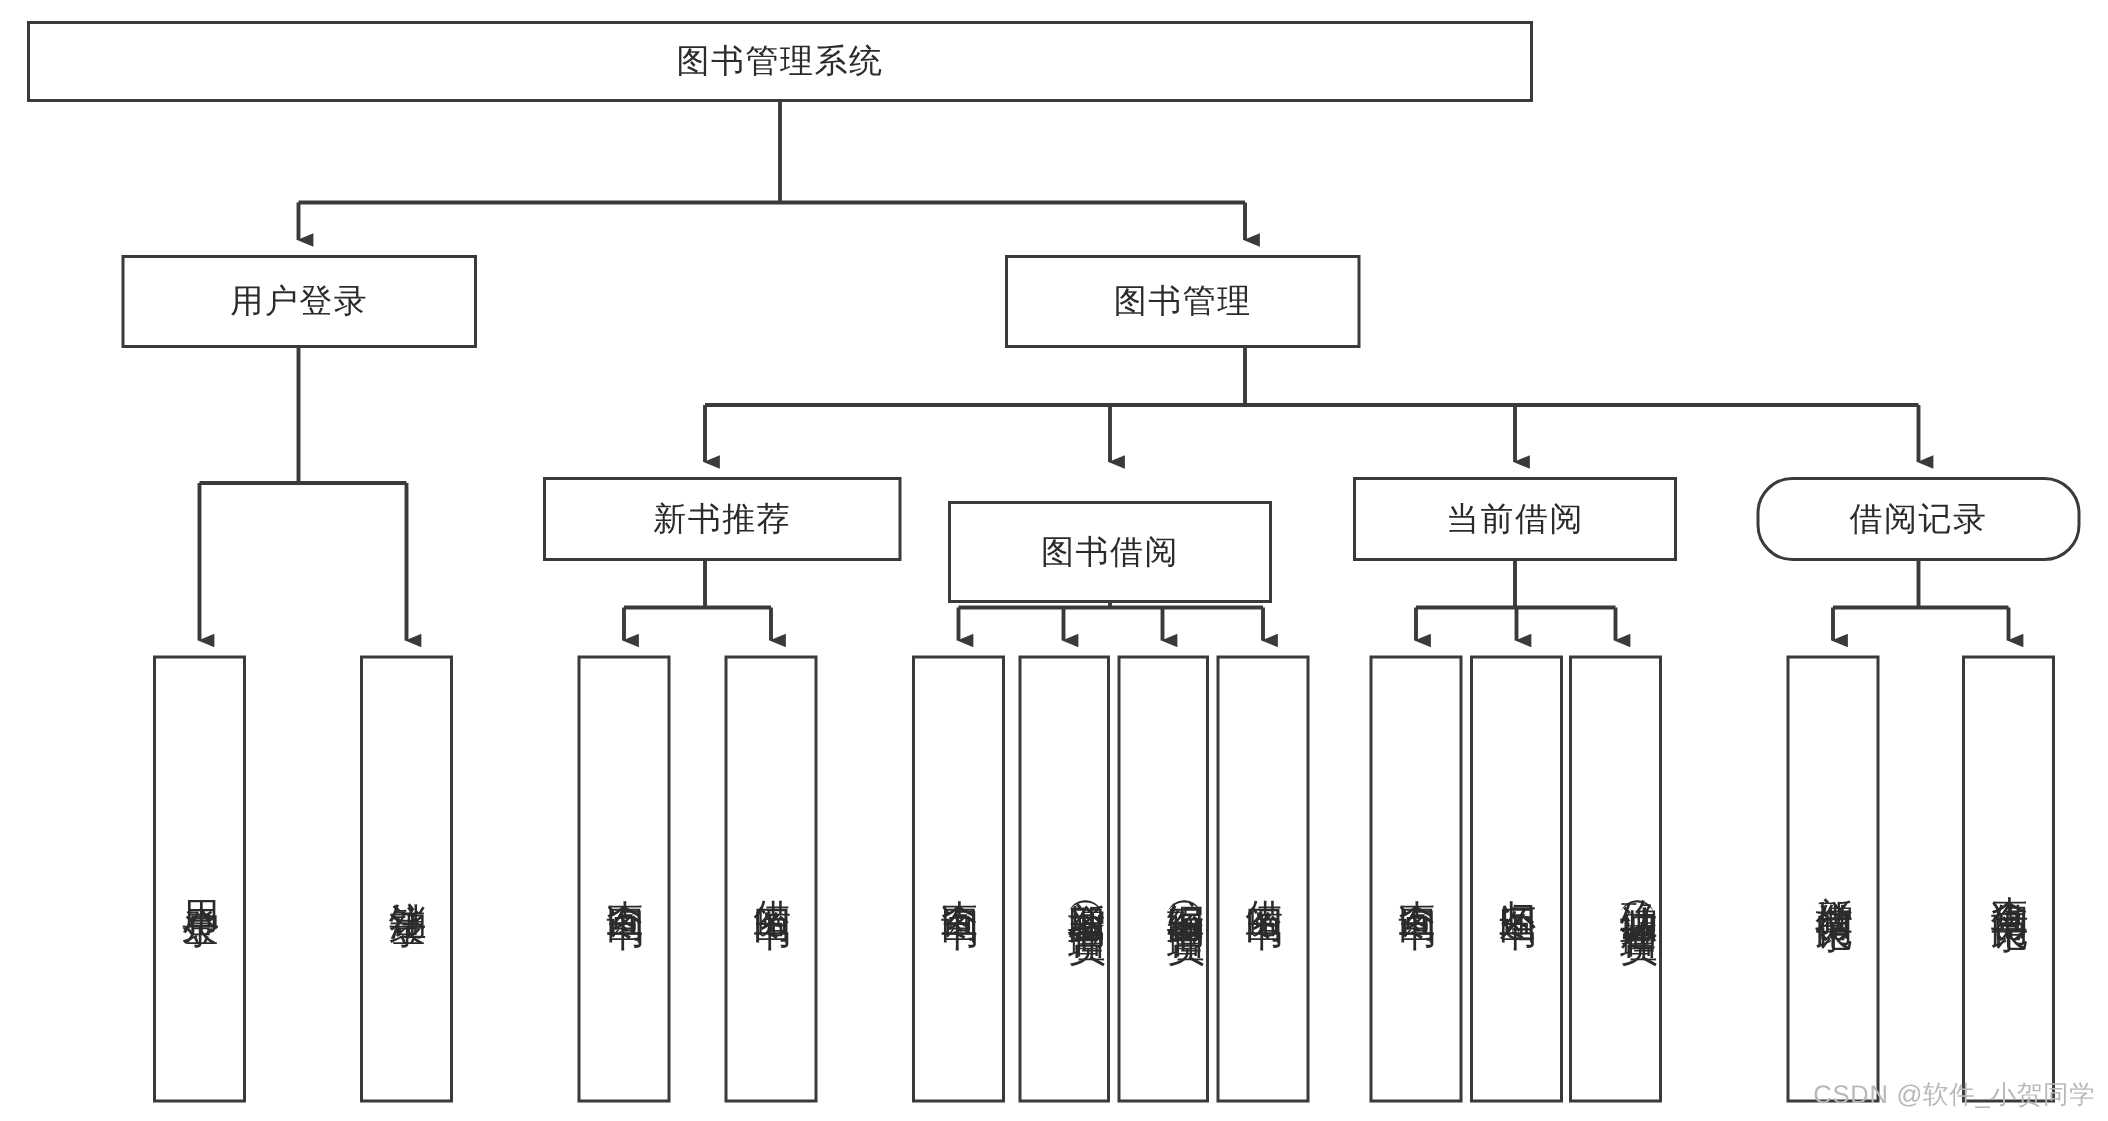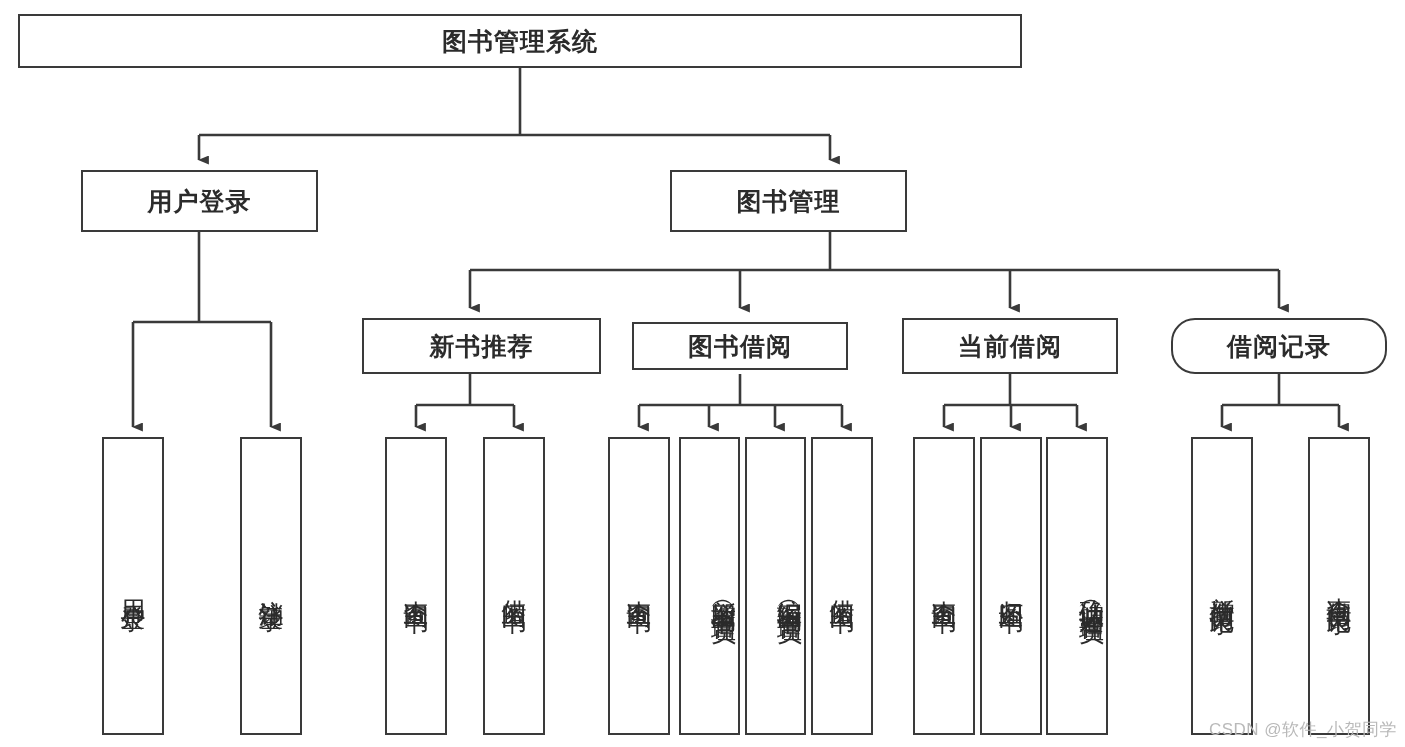--- a/index.html
+++ b/index.html
@@ -29,23 +29,22 @@
     position: absolute;
     box-sizing: border-box;
     background: #ffffff;
     border: 2.5px solid #3a3a3a;
     display: flex;
     align-items: center;
     justify-content: center;
     color: #2b2b2b;
   }
   .node.horiz {
-    font-size: 25px;
+    font-size: 22px;
     letter-spacing: 1px;
-    font-weight: bold;
   }
   .node.vert {
     writing-mode: vertical-rl;
     text-orientation: upright;
     font-size: 25px;
     letter-spacing: 3px;
     align-items: flex-start;
     justify-content: center;
     padding-top: 14px;
   }
@@ -129,21 +128,21 @@
   <div class="node horiz" style="left:81px; top:170px; width:237px; height:62px;">
     <span class="label">用户登录</span>
   </div>
   <div class="node horiz" style="left:670px; top:170px; width:237px; height:62px;">
     <span class="label">图书管理</span>
   </div>
 
   <div class="node horiz" style="left:362px; top:318px; width:239px; height:56px;text-align:center;">
     <span class="label">新书推荐</span>
   </div>
-  <div class="node horiz" style="left:632px; top:322px; width:216px; height:48px;">
+  <div class="node horiz" style="left:632px; top:334px; width:216px; height:68px;">
     <span class="label">图书借阅</span>
   </div>
   <div class="node horiz" style="left:902px; top:318px; width:216px; height:56px;">
     <span class="label">当前借阅</span>
   </div>
   <div class="node horiz" style="left:1171px; top:318px; width:216px; height:56px;border-radius:24px;">
     <span class="label">借阅记录</span>
   </div>
 
   <div class="node vert leafshort" style="left:102px; top:437px; width:62px; height:298px;">

